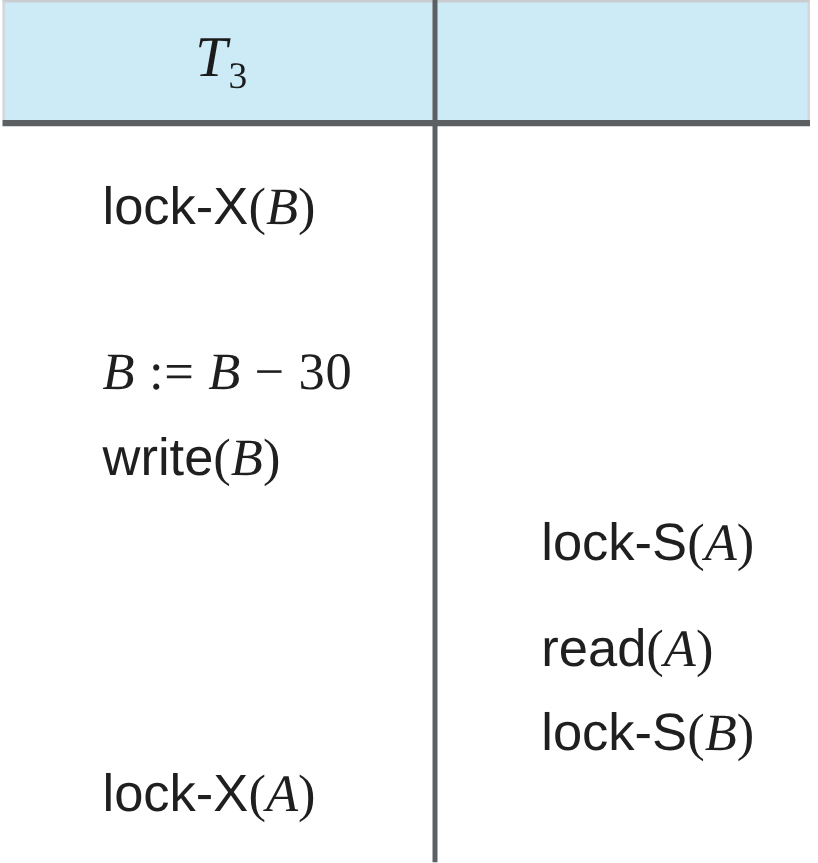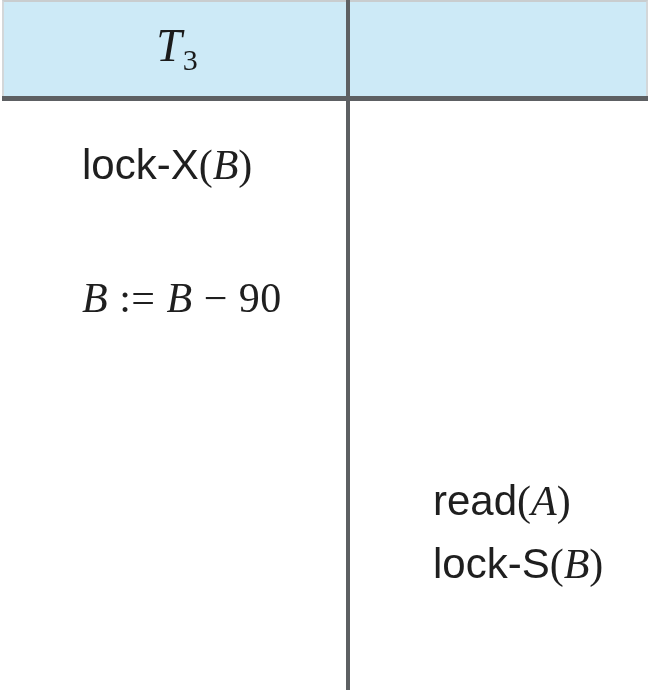--- a/index.html
+++ b/index.html
@@ -146,30 +146,33 @@
 
   <div class="col-divider"></div>
 
   <div class="body-area">
 
     <div class="column left">
 
       <div class="op-line" style="top:30px"><span class="kw">lock-X</span><span class="ser">(</span><span class="var">B</span><span class="ser">)</span></div>
 
 
-      <div class="op-line assign" style="top:164px"><span class="var">B</span><span>&nbsp;</span><span class="ser">:=</span><span>&nbsp;</span><span class="var">B</span><span>&nbsp;</span><span class="ser">−</span><span>&nbsp;</span><span class="ser">90</span></div>
+      <div class="op-line assign" style="top:164px"><span class="var">B</span><span>&nbsp;</span><span class="ser">:=</span><span>&nbsp;</span><span class="var">B</span><span>&nbsp;</span><span class="ser">−</span><span>&nbsp;</span><span class="ser">30</span></div>
 
+      <div class="op-line" style="top:231px"><span class="kw">write</span><span class="ser">(</span><span class="var">B</span><span class="ser">)</span></div>
 
+      <div class="op-line" style="top:500px"><span class="kw">lock-X</span><span class="ser">(</span><span class="var">A</span><span class="ser">)</span></div>
 
     </div>
 
     <div class="column right">
 
+      <div class="op-line" style="top:299px"><span class="kw">lock-S</span><span class="ser">(</span><span class="var">A</span><span class="ser">)</span></div>
 
-      <div class="op-line" style="top:366px"><span class="kw">read</span><span class="ser">(</span><span class="var">A</span><span class="ser">)</span></div>
+      <div class="op-line" style="top:384px"><span class="kw">read</span><span class="ser">(</span><span class="var">A</span><span class="ser">)</span></div>
 
-      <div class="op-line" style="top:429px"><span class="kw">lock-S</span><span class="ser">(</span><span class="var">B</span><span class="ser">)</span></div>
+      <div class="op-line" style="top:451px"><span class="kw">lock-S</span><span class="ser">(</span><span class="var">B</span><span class="ser">)</span></div>
 
     </div>
 
   </div>
 
 </div>
 
 </body></html>

